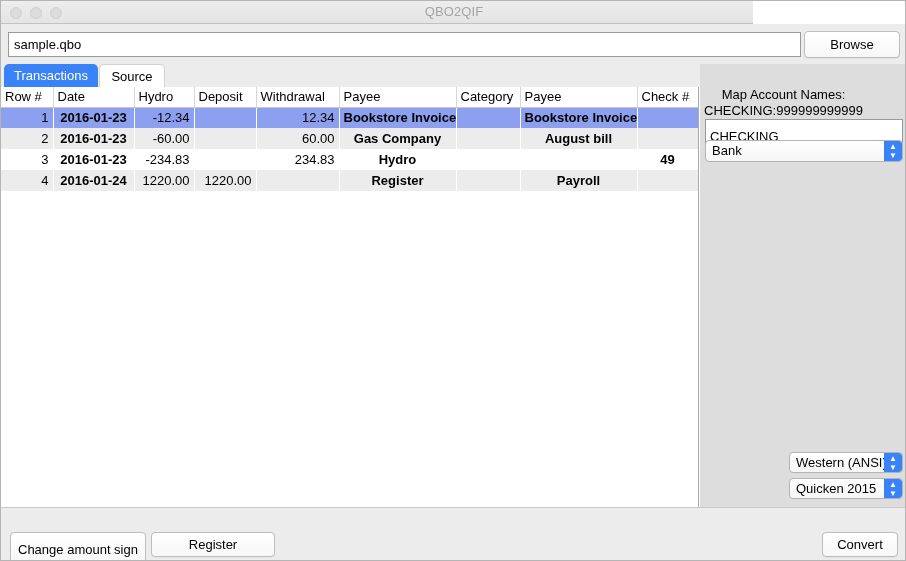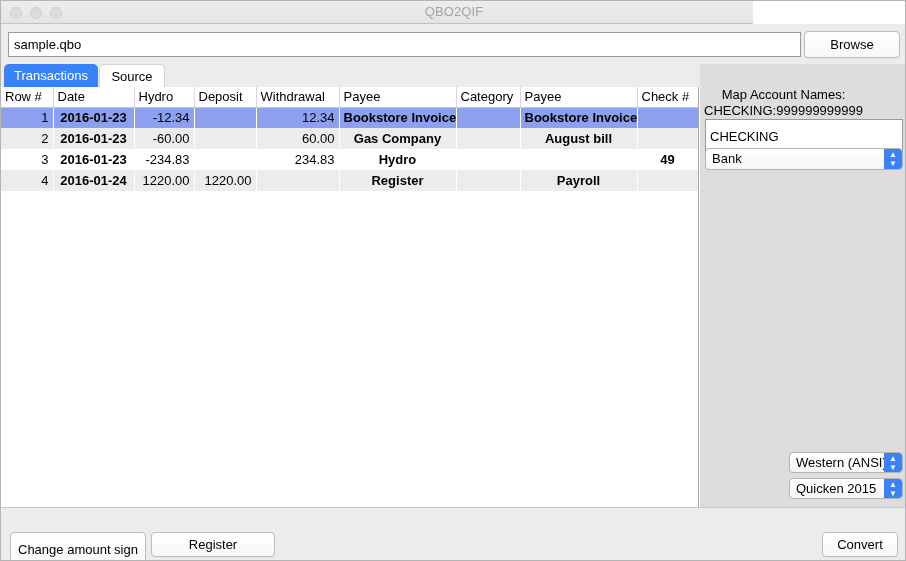--- a/index.html
+++ b/index.html
@@ -243,21 +243,21 @@
     border-top-right-radius: 3px;
     border-bottom-right-radius: 3px;
     color: #fff;
     font-size: 8px;
     line-height: 9px;
     text-align: center;
     padding-top: 1px;
     box-sizing: border-box;
   }
   #account-type-popup {
-    left: 5px; top: 84px;
+    left: 5px; top: 76px;
     width: 198px; height: 22px;
   }
   #account-type-popup .popup-label { line-height: 20px; }
 
   
   .field-label {
     position: absolute;
     font-size: 13px;
     color: #000;
     text-align: right;

